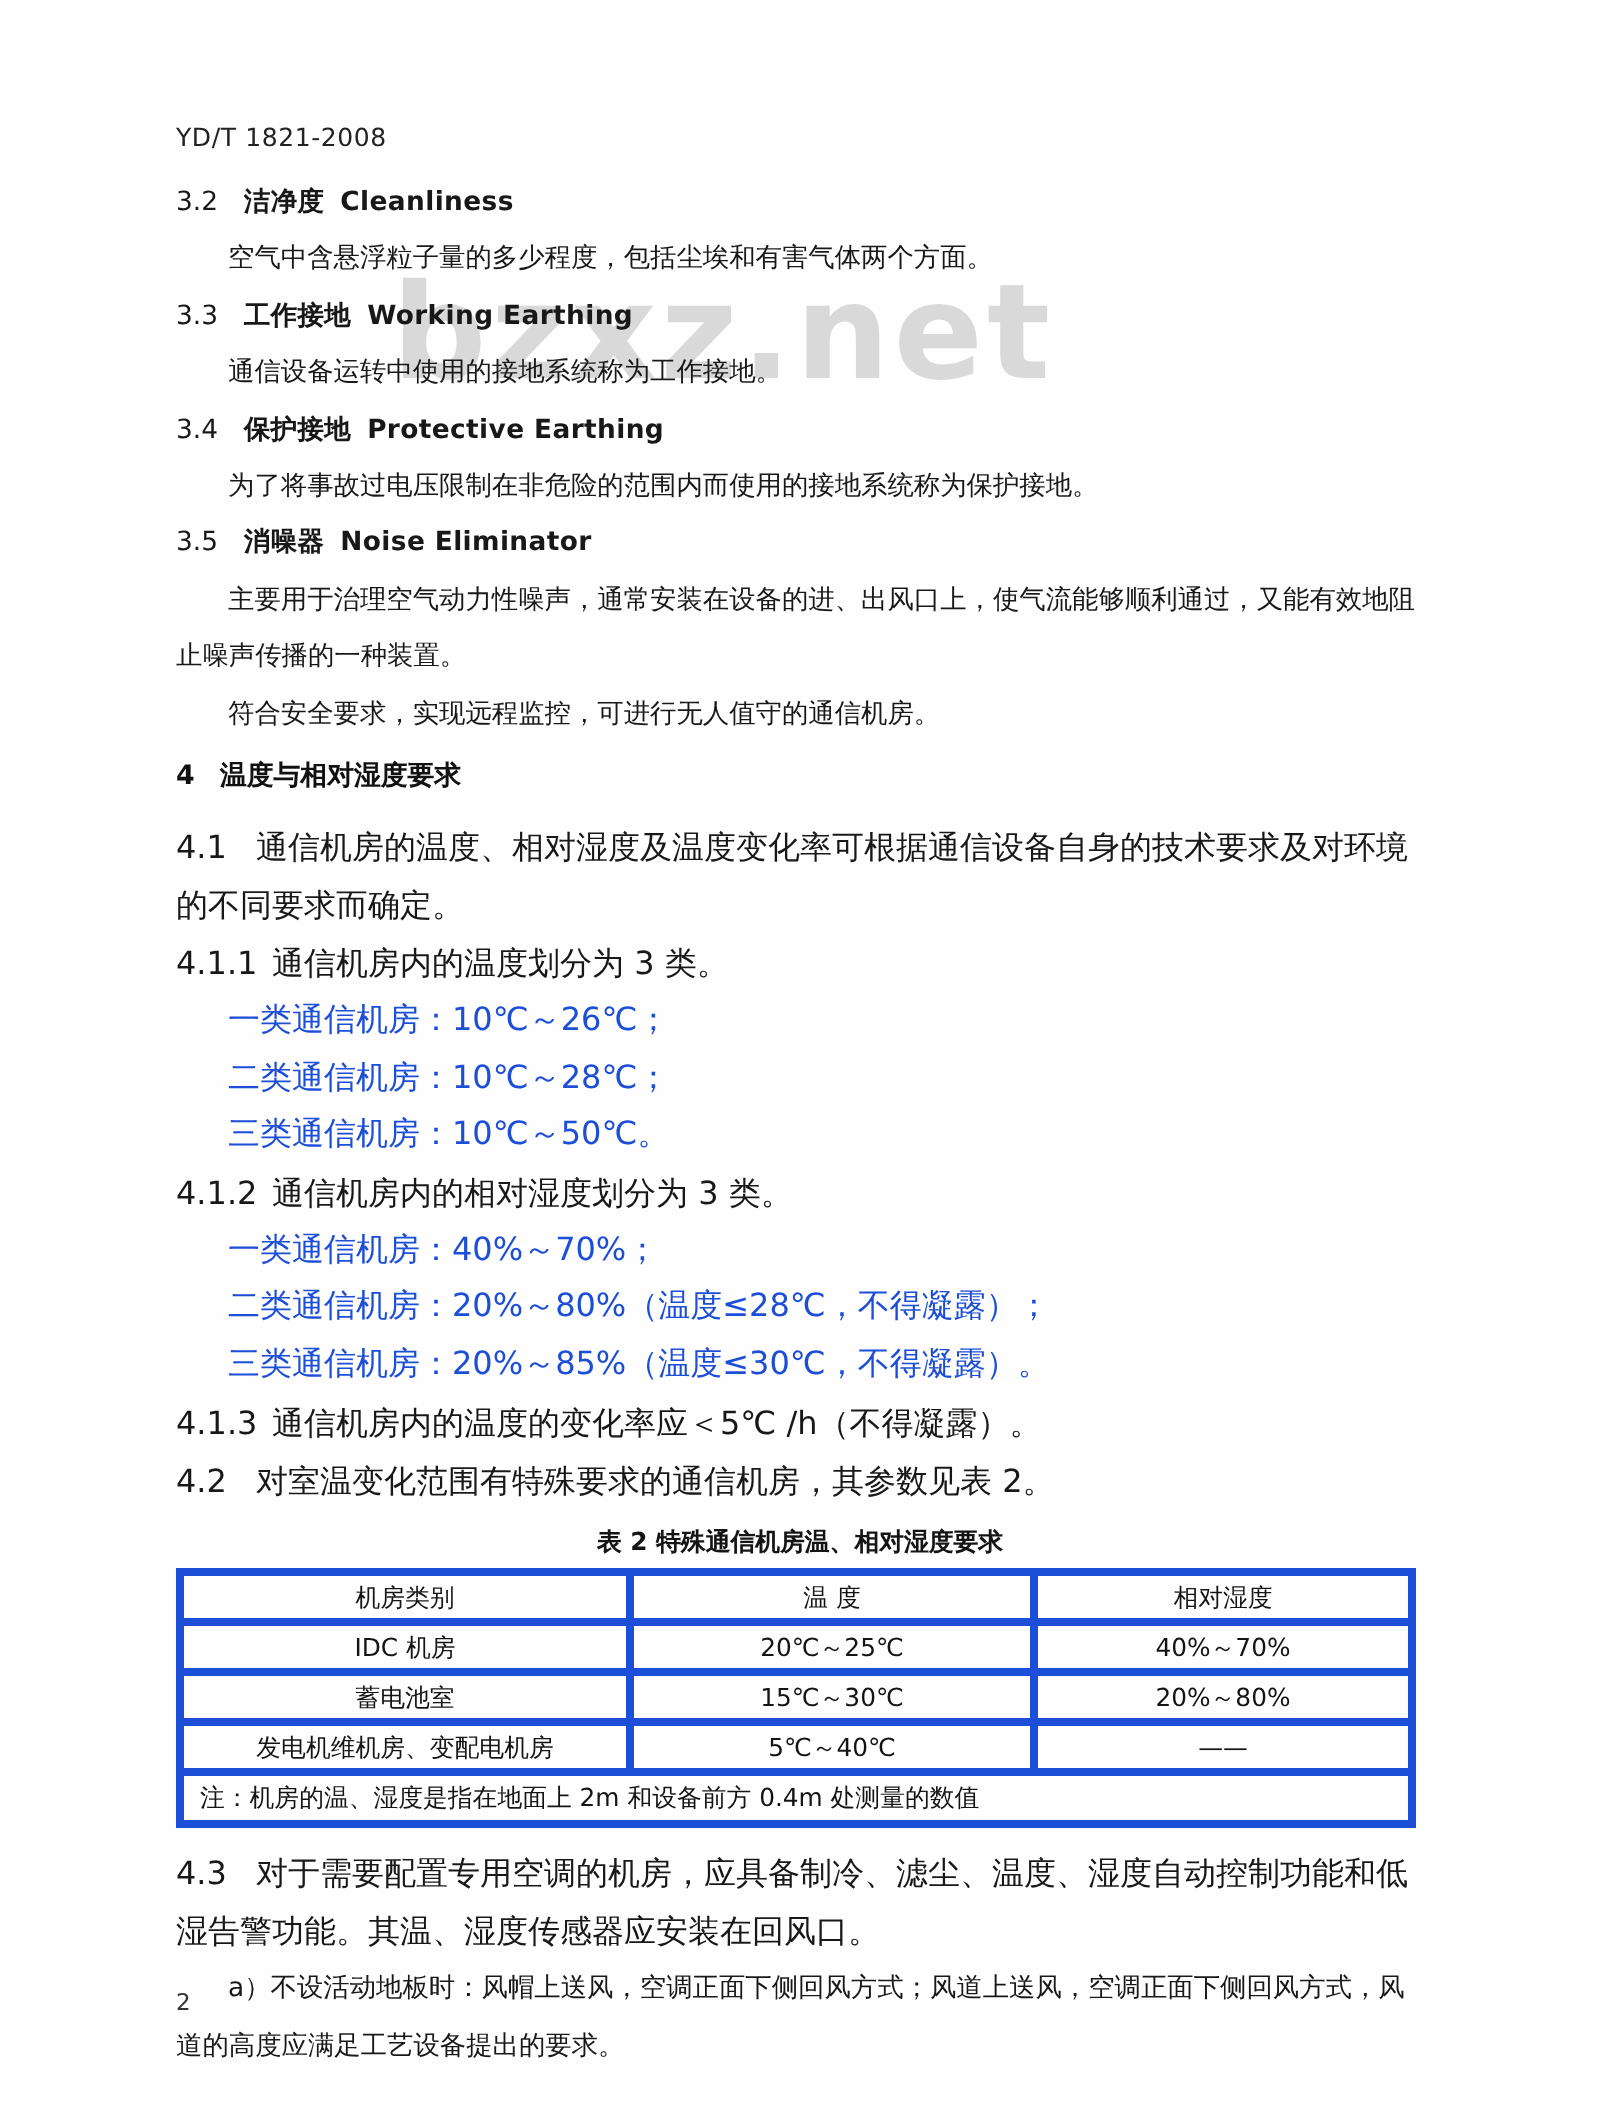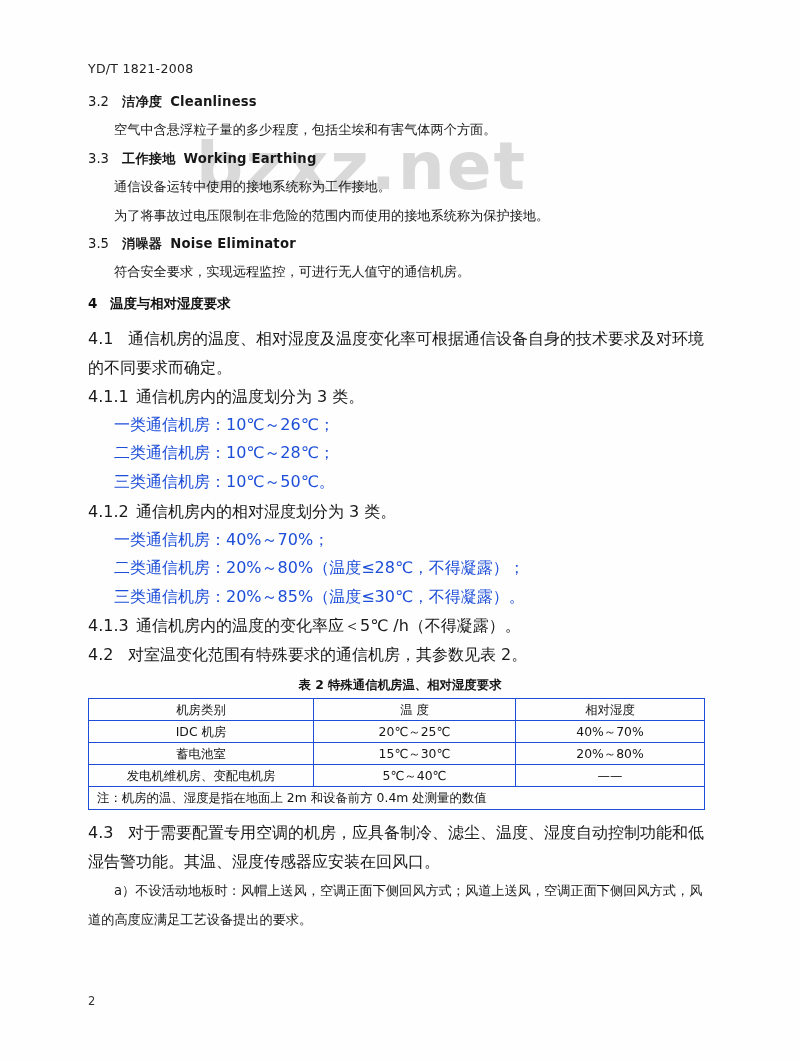--- a/index.html
+++ b/index.html
@@ -139,21 +139,21 @@
   }
   table.spec {
     border-collapse: collapse;
     width: 616px;
     margin: 3px 0 0 0;
     table-layout: fixed;
     font-size: 12.4px;
     color: #141414;
   }
   table.spec td {
-    border: 1px solid #1d4ed8;
+    border: 4px solid #1d4ed8;
     text-align: center;
     height: 21px;
     line-height: 21px;
     padding: 0 2px;
     white-space: nowrap;
   }
   table.spec td.note {
     text-align: left;
     padding-left: 8px;
     height: 22px;
@@ -189,25 +189,29 @@
       <p class="clause">
         <span class="num">3.2</span><span class="ttl">洁净度</span><span class="en">Cleanliness</span>
       </p>
       <p class="def">空气中含悬浮粒子量的多少程度，包括尘埃和有害气体两个方面。</p>
 
       <p class="clause">
         <span class="num">3.3</span><span class="ttl">工作接地</span><span class="en">Working Earthing</span>
       </p>
       <p class="def">通信设备运转中使用的接地系统称为工作接地。</p>
 
+      <p class="clause">
+        <span class="num">3.4</span><span class="ttl">保护接地</span><span class="en">Protective Earthing</span>
+      </p>
       <p class="def">为了将事故过电压限制在非危险的范围内而使用的接地系统称为保护接地。</p>
 
       <p class="clause">
         <span class="num">3.5</span><span class="ttl">消噪器</span><span class="en">Noise Eliminator</span>
       </p>
+      <p class="def">主要用于治理空气动力性噪声，通常安装在设备的进、出风口上，使气流能够顺利通过，又能有效地阻止噪声传播的一种装置。</p>
 
       <p class="def">符合安全要求，实现远程监控，可进行无人值守的通信机房。</p>
 
       <div class="spacer-2"></div>
 
       <p class="sec-head">
         <span class="n">4</span><span>温度与相对湿度要求</span>
       </p>
 
       <div class="spacer-5"></div>

